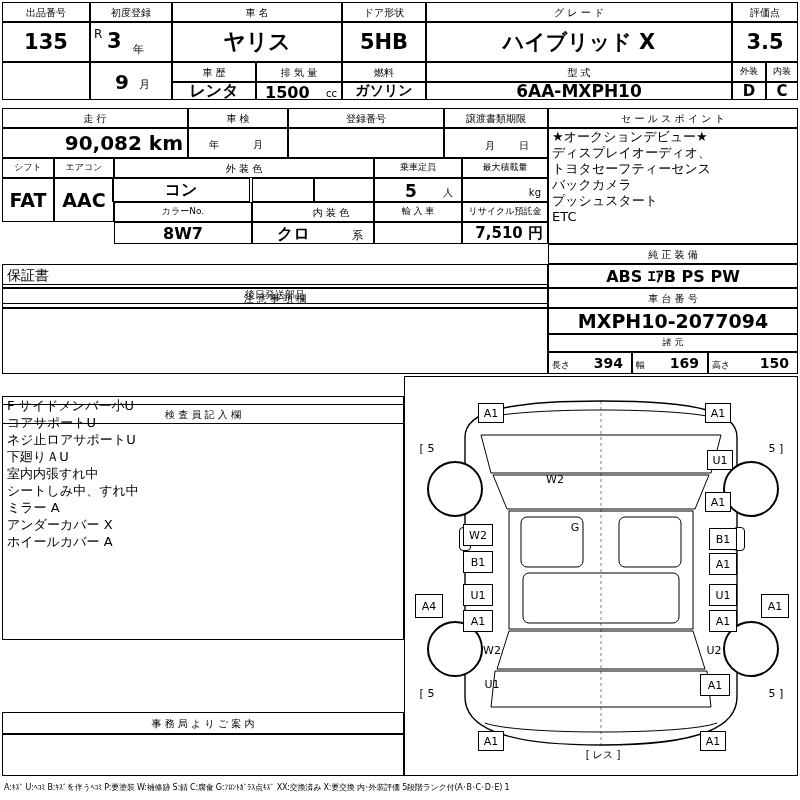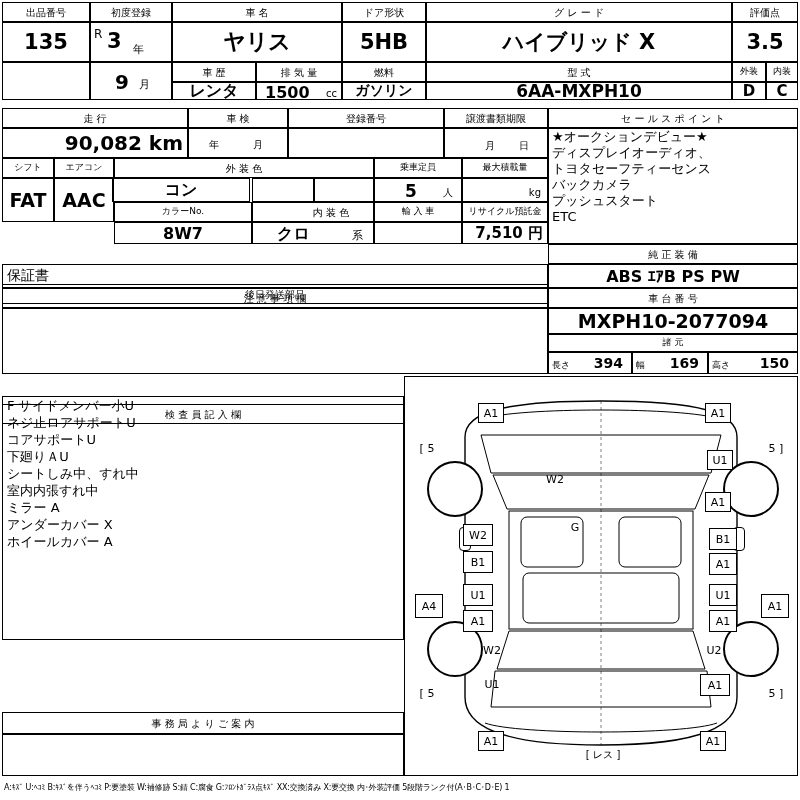--- a/index.html
+++ b/index.html
@@ -177,25 +177,25 @@
   <div class="bx" style="left:708px;top:352px;width:90px;height:22px;">
     <div style="position:relative;width:100%;height:100%;">
       <span style="position:absolute;left:3px;top:6px;font-size:9px;">高さ</span>
       <span style="position:absolute;right:8px;top:2px;font-size:14px;font-weight:bold;">150</span>
     </div>
   </div>
 
   <div class="bx lbl" style="left:2px;top:376px;width:402px;height:20px;margin-top:28px;">検 査 員 記 入 欄</div>
   <div class="bx col" style="left:2px;top:396px;width:402px;height:244px;align-items:flex-start;padding-top:0;">
     <div class="note">F サイドメンバー小U</div>
+    <div class="note">コアサポートU</div>
     <div class="note">ネジ止ロアサポートU</div>
-    <div class="note">コアサポートU</div>
     <div class="note">下廻りＡU</div>
+    <div class="note">室内内張すれ中</div>
     <div class="note">シートしみ中、すれ中</div>
-    <div class="note">室内内張すれ中</div>
     <div class="note">ミラー A</div>
     <div class="note">アンダーカバー X</div>
     <div class="note">ホイールカバー A</div>
   </div>
 
   <div class="bx lbl" style="left:2px;top:712px;width:402px;height:22px;">事 務 局 よ り ご 案 内</div>
   <div class="bx" style="left:2px;top:734px;width:402px;height:42px;"></div>
 
   <div class="bx" style="left:404px;top:376px;width:394px;height:400px;">
     <div style="position:relative;width:100%;height:100%;overflow:hidden;">

